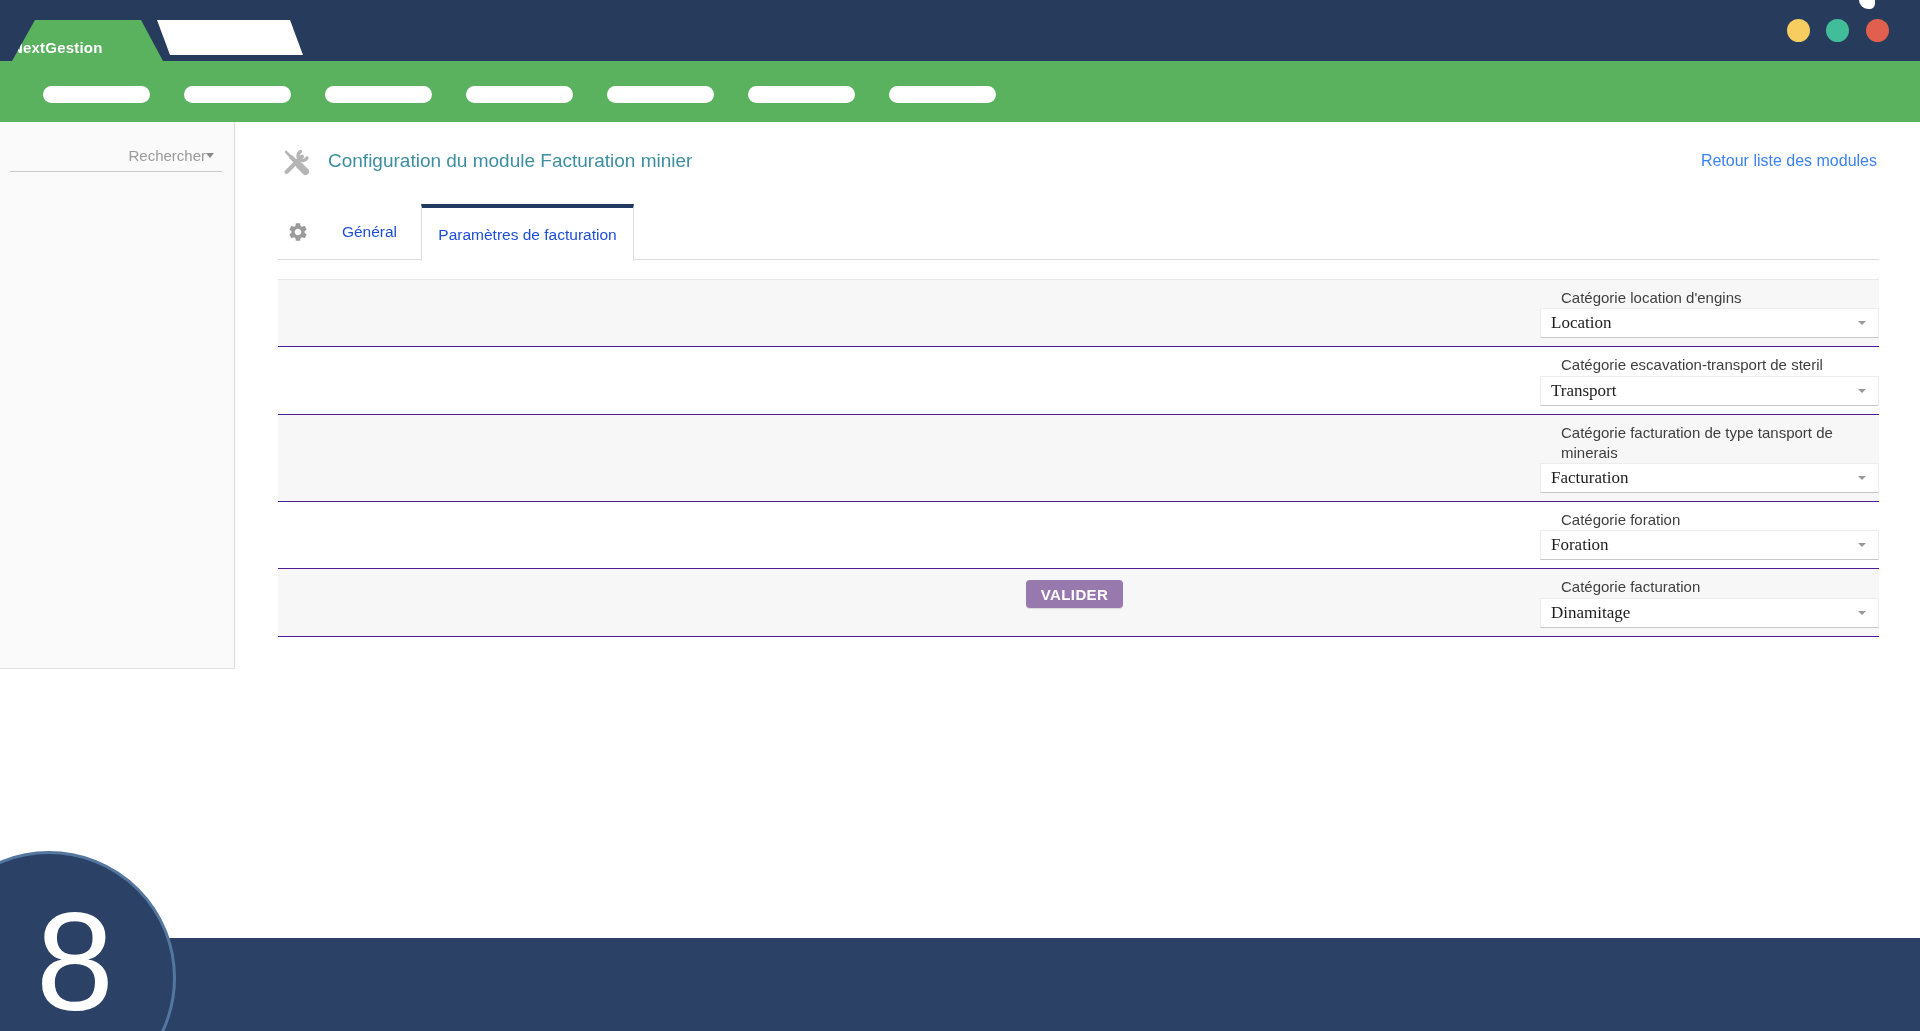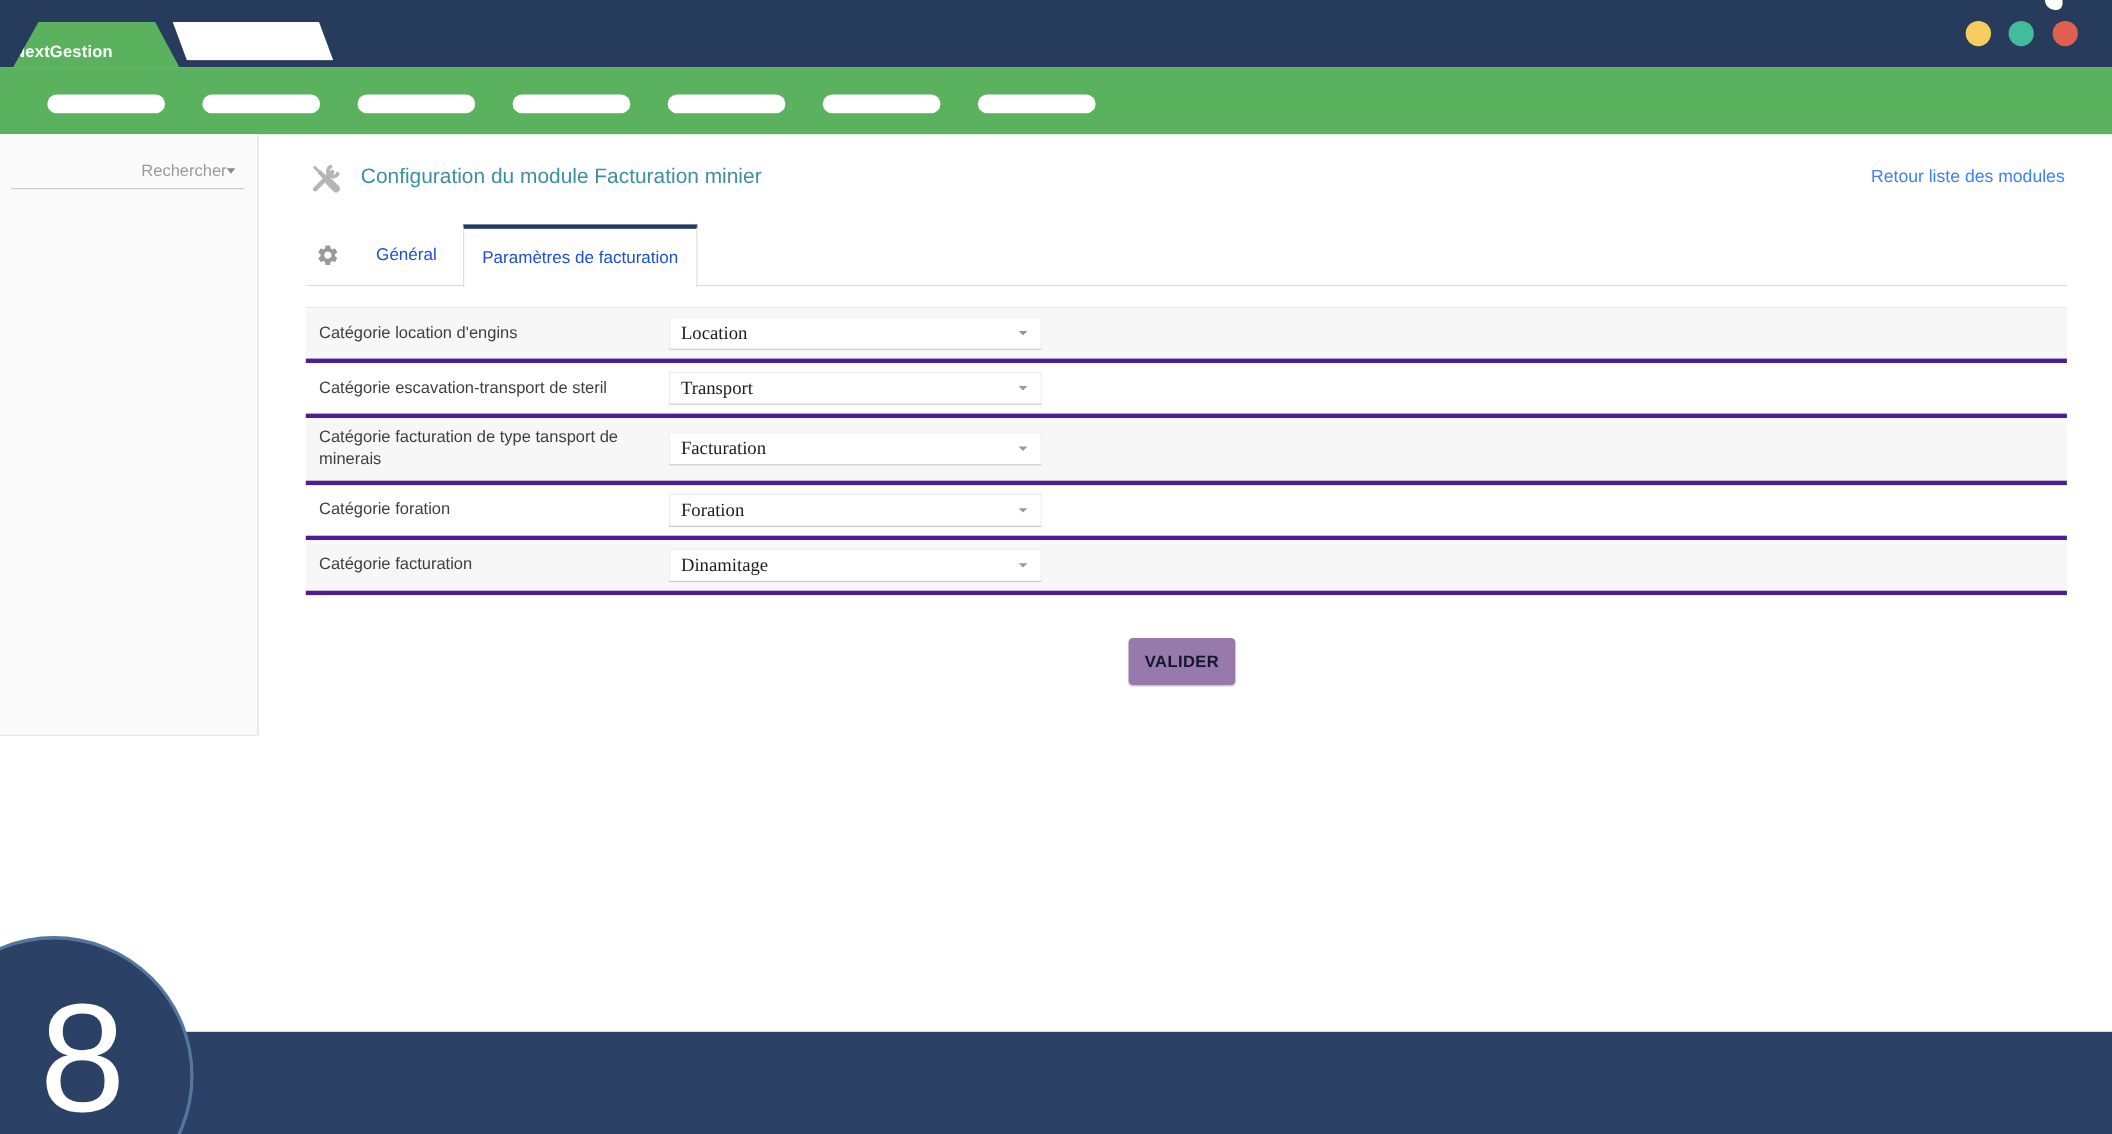--- a/index.html
+++ b/index.html
@@ -46,33 +46,33 @@
 
   .tabs { position:absolute; left:0; top:74px; width:1601px; height:56px; border-bottom:1px solid #ddd; }
   .gear-icon { position:absolute; left:9px; top:17px; }
   .tab { position:absolute; top:0; height:56px; display:flex; align-items:center; justify-content:center;
     color:#1d4ed8; font-size:15.5px; cursor:pointer; }
   .tab-general { left:40px; width:103px; }
   .tab-active { left:143px; width:213px; height:57px; background:#fff; border:1px solid #ddd;
     border-top:4px solid #203a64; border-bottom:none; }
 
   .form-table { position:absolute; left:0; top:149px; width:1601px; border-top:1px solid #e7e7e7; }
-  .form-row { position:relative; display:flex; align-items:center; min-height:30px; padding:8px 0;
-    border-bottom:4px solid #4c1d95; }
+  .form-row { position:relative; display:flex; align-items:flex-end; min-height:30px; padding:8px 0;
+    border-bottom:1px solid #4c1d95;flex-direction:column; }
   .form-row:nth-child(odd) { background:#f7f7f7; }
   .form-row:nth-child(3) { min-height:48px; }
   .row-label { margin-left:12px; width:318px; flex:none; font-size:15px; color:#3f3f3f; line-height:1.35; }
   .select { flex:none; width:339px; height:30px; background:#fff; border:1px solid #ededed;
     border-bottom:1px solid #c7c7c7; display:flex; align-items:center; padding:0 10px;
     position:relative; color:#1d1d1d; font-size:17px; cursor:pointer;font-family:Liberation Serif, serif; }
   .select .caret-down { position:absolute; right:12px; top:50%; margin-top:-2px;
     border-left-width:4px; border-right-width:4px; border-top-width:4.5px; border-top-color:#999; }
 
-  .submit { position:absolute; left:748px; top:450px; width:97px; height:43px; background:#9879ae;
-    color:#0f172a; font-family:inherit; font-size:15px; font-weight:700; letter-spacing:.4px;
+  .submit { position:absolute; left:748px; top:450px; width:97px; height:28px; background:#9879ae;
+    color:#ffffff; font-family:inherit; font-size:15px; font-weight:700; letter-spacing:.4px;
     border:none; border-radius:4px; cursor:pointer; box-shadow:0 1px 1px rgba(0,0,0,.12); }
 
   
   .footer { position:absolute; left:0; top:938px; width:1920px; height:93px; background:#2b4166; z-index:1; }
   .page-circle { position:absolute; left:-78px; top:851px; width:254px; height:254px; border-radius:50%;
     background:#2b4166; border:3px solid #54779f; z-index:2; }
   .page-num { position:absolute; left:50%; top:50%;
     transform:translate(-50%,-50%) translate(26px,-16px);
     font-size:140px; line-height:1; color:#fff; }
 </style>

